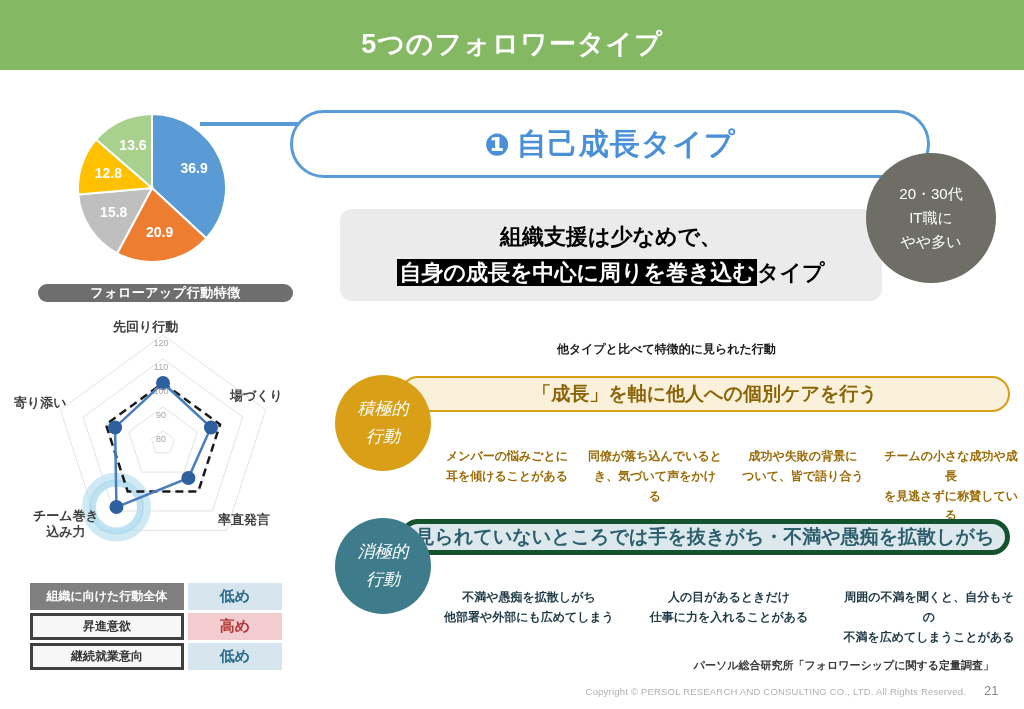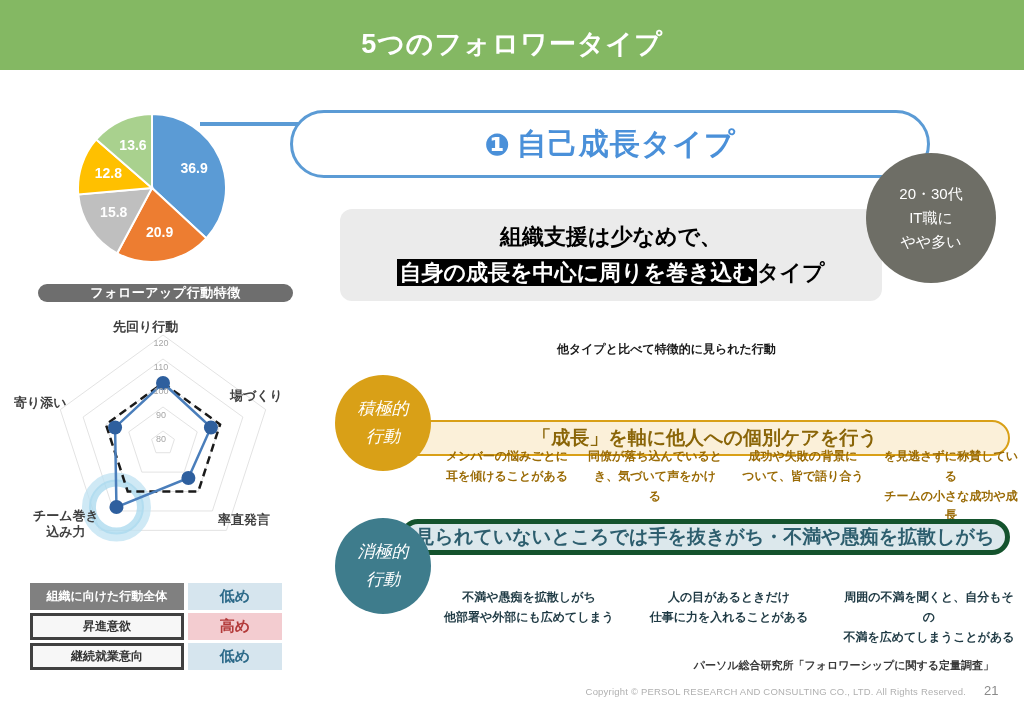--- a/index.html
+++ b/index.html
@@ -112,21 +112,21 @@
   .el-pos{left:335px;top:375px;background:#d9a017;}
   .el-neg{left:335px;top:518px;background:#3e7c8c;}
 
   .banner{
     position:absolute;height:36px;border-radius:18px;box-sizing:border-box;
     display:flex;align-items:center;justify-content:center;
     font-size:19px;font-weight:bold;
   }
   .banner-pos{
     left:400px;top:376px;width:610px;
-    background:#fbf0d9;border:2px solid #d9a017;color:#8a6508;margin-top:44px;
+    background:#fbf0d9;border:2px solid #d9a017;color:#8a6508;
   }
   .banner-neg{
     left:400px;top:519px;width:610px;
     background:#dce8ec;border:5px solid #14532d;color:#2d5e6e;
   }
 
   .bcols{position:absolute;display:flex;}
   .bcols-pos{left:440px;top:447px;width:578px;gap:14px;}
   .bcols-neg{left:440px;top:588px;width:578px;gap:22px;}
   .bcol{
@@ -270,22 +270,22 @@
     </div>
     <div class="bcol pos">
       <div>同僚が落ち込んでいると</div>
       <div>き、気づいて声をかける</div>
     </div>
     <div class="bcol pos">
       <div>成功や失敗の背景に</div>
       <div>ついて、皆で語り合う</div>
     </div>
     <div class="bcol pos">
+      <div>チームの小さな成功や成長</div>
       <div>を見逃さずに称賛している</div>
-      <div>チームの小さな成功や成長</div>
     </div>
   </div>
 
   <div class="ellipse-label el-neg">
     <span>消極的</span>
     <span>行動</span>
   </div>
   <div class="banner banner-neg">見られていないところでは手を抜きがち・不満や愚痴を拡散しがち</div>
   <div class="bcols bcols-neg">
     <div class="bcol neg">

